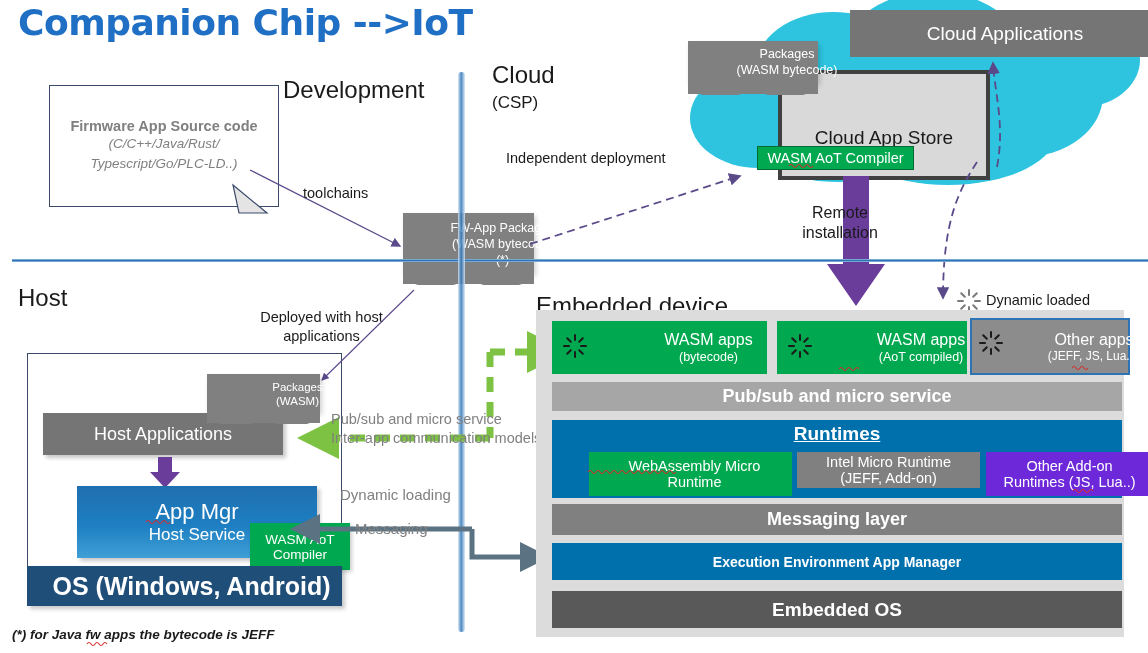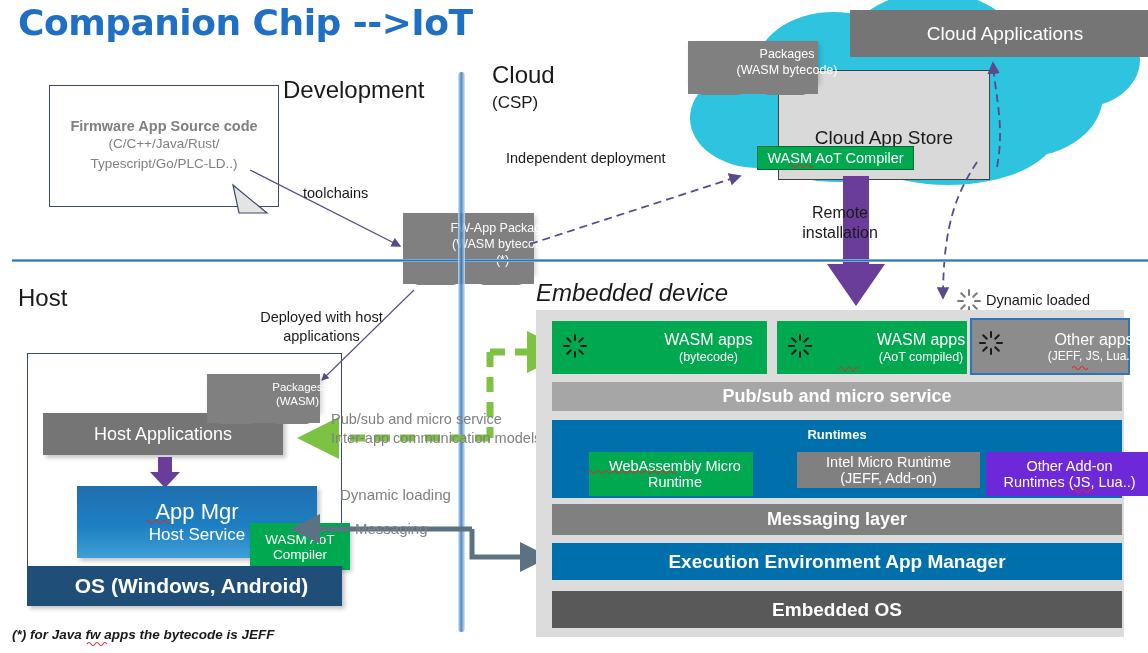--- a/index.html
+++ b/index.html
@@ -26,21 +26,21 @@
   .gray{background:#757575;color:#fff;}
   .graymid{background:#a6a6a6;color:#fff;}
   .green{background:#00A94F;color:#fff;}
   .blue{background:#0070AD;color:#fff;}
   .darkgray{background:#595959;color:#fff;}
   .navy{background:#1F4E79;color:#fff;}
 
   
   #srcbox{left:15px;top:85px;width:230px;height:122px;border:1.3px solid #3b4a6b;background:#fff;}
   #srcbox .t1{font-size:14.5px;font-weight:bold;color:#808080;}
-  #srcbox .t2{font-size:13.5px;color:#808080;line-height:1.45;}
+  #srcbox .t2{font-size:13.5px;color:#808080;line-height:1.45;font-style:italic;}
   .tornbody{background:#808080;color:#fff;position:absolute;box-shadow:2px 3px 5px rgba(0,0,0,.18);}
   .tornwave{position:absolute;height:14px;background:#808080;
     -webkit-mask-image:radial-gradient(ellipse 60% 100% at 25% 0,#000 99%,transparent 100%),
                        radial-gradient(ellipse 60% 100% at 75% 0,#000 99%,transparent 100%);
     -webkit-mask-composite:source-over;mask-composite:add;}
 
   .lbl{font-size:14.5px;color:#1a1a1a;}
   .lblgray{font-size:15px;color:#808080;}
 
   svg{overflow:visible;}
@@ -63,21 +63,21 @@
       <ellipse cx="190" cy="140" rx="85" ry="42"></ellipse>
       <ellipse cx="430" cy="60" rx="62" ry="48"></ellipse>
     </g>
   </svg>
 
   <div class="abs box gray ctr" style="left:850px;top:10px;width:310px;height:47px;">
     <span style="font-size:19px;">Cloud Applications</span>
   </div>
 
   <div class="abs box ctr col" style="left:744px;top:70px;width:212px;height:110px;
-       background:#D9D9D9;border:1px solid #404040;">
+       background:#D9D9D9;border:4px solid #404040;">
     <div style="font-size:19px;color:#1a1a1a;margin-top:26px;">Cloud App Store</div>
   </div>
   <div class="abs box green ctr" style="left:757px;top:146px;width:157px;height:24px;border:1px solid #006b32;">
     <span style="font-size:14.5px;position:relative;">WASM AoT Compiler</span>
   </div>
 
   <svg class="abs noevt" style="left:789px;top:163px;" width="26" height="6">
     <path d="M0 3 q2 -3 4 0 t4 0 t4 0 t4 0 t4 0 t4 0" stroke="#d32f2f" stroke-width="1.2" fill="none"></path>
   </svg>
 
@@ -157,21 +157,21 @@
   <div class="abs ctr col" style="left:758px;top:203px;width:96px;font-size:16px;color:#1a1a1a;line-height:1.28;">
     <span>Remote</span>
     <span>installation</span>
   </div>
 
   <div class="abs hdiv" style="left:12px;top:259px;width:1136px;"></div>
 
   <div class="abs vdiv" style="left:458px;top:72px;height:560px;"></div>
 
   <div class="abs head" style="left:18px;top:284px;">Host</div>
-  <div class="abs head" style="left:536px;top:279px;font-style:italic;">Embedded device</div>
+  <div class="abs head" style="left:536px;top:292px;">Embedded device</div>
 
   <svg class="abs noevt" style="left:956px;top:288px;" width="26" height="26">
     <g stroke="#7a7a7a" stroke-width="2" stroke-linecap="round">
       <line x1="13" y1="2" x2="13" y2="7"></line>
       <line x1="20.8" y1="5.2" x2="17.2" y2="8.8"></line>
       <line x1="24" y1="13" x2="19" y2="13"></line>
       <line x1="20.8" y1="20.8" x2="17.2" y2="17.2"></line>
       <line x1="13" y1="24" x2="13" y2="19"></line>
       <line x1="5.2" y1="20.8" x2="8.8" y2="17.2"></line>
       <line x1="2" y1="13" x2="7" y2="13"></line>
@@ -221,21 +221,21 @@
   <svg class="abs noevt" style="left:146px;top:519px;" width="30" height="6">
     <path d="M0 3 q2 -3 4 0 t4 0 t4 0 t4 0 t4 0 t4 0" stroke="#d32f2f" stroke-width="1.2" fill="none"></path>
   </svg>
 
   <div class="abs box green ctr col" style="left:216px;top:523px;width:100px;height:47px;box-shadow:2px 2px 4px rgba(0,0,0,.2);">
     <div style="font-size:13.5px;">WASM AoT</div>
     <div style="font-size:13.5px;">Compiler</div>
   </div>
 
   <div class="abs box navy ctr" style="left:27px;top:566px;width:315px;height:40px;box-shadow:3px 3px 4px rgba(0,0,0,.22);">
-    <span style="font-size:21px;font-weight:bold;padding-left:14px;">OS (Windows, Android)</span>
+    <span style="font-size:25px;font-weight:bold;padding-left:14px;">OS (Windows, Android)</span>
   </div>
 
   <svg class="abs noevt" style="left:283px;top:330px;" width="290" height="120">
     <defs>
       <marker id="ahGreenR" markerWidth="6" markerHeight="6" refX="4" refY="3" orient="auto">
         <path d="M0 0 L6 3 L0 6 z" fill="#7DC242"></path>
         </marker>
       <marker id="ahGreenL" markerWidth="6" markerHeight="6" refX="4" refY="3" orient="auto">
         <path d="M0 0 L6 3 L0 6 z" fill="#7DC242"></path>
         </marker>
@@ -328,24 +328,24 @@
       <path d="M0 3 q2 -3 4 0 t4 0 t4 0 t4 0" stroke="#d32f2f" stroke-width="1.1" fill="none"></path>
     </svg>
   </div>
 
   <div class="abs box graymid ctr" style="left:552px;top:382px;width:570px;height:29px;">
     <span style="font-size:18px;font-weight:bold;">Pub/sub and micro service</span>
   </div>
 
   <div class="abs box blue" style="left:552px;top:420px;width:570px;height:78px;">
     <div class="ctr" style="height:28px;">
-      <span style="font-size:13px;font-weight:bold;color:#fff;">Runtimes</span>
-    </div>
-  </div>
-  <div class="abs box green ctr col" style="left:555px;top:452px;width:164px;height:44px;padding-left:8px;">
+      <span style="font-size:19px;font-weight:bold;color:#fff;text-decoration:underline;">Runtimes</span>
+    </div>
+  </div>
+  <div class="abs box green ctr col" style="left:555px;top:452px;width:203px;height:44px;padding-left:8px;">
     <span style="font-size:14.5px;color:#fff;">WebAssembly Micro</span>
     <span style="font-size:14.5px;color:#fff;">Runtime</span>
   </div>
   <svg class="abs noevt" style="left:588px;top:469px;" width="90" height="6">
     <path d="M0 3 q2 -3 4 0 t4 0 t4 0 t4 0 t4 0 t4 0 t4 0 t4 0 t4 0 t4 0 t4 0 t4 0 t4 0 t4 0 t4 0 t4 0 t4 0 t4 0 t4 0 t4 0 t4 0 t4 0" stroke="#d32f2f" stroke-width="1.1" fill="none"></path>
   </svg>
   <div class="abs box ctr col" style="left:763px;top:452px;width:183px;height:36px;background:#808080;">
     <span style="font-size:14.5px;color:#fff;">Intel Micro Runtime</span>
     <span style="font-size:14.5px;color:#fff;">(JEFF, Add-on)</span>
   </div>
@@ -355,21 +355,21 @@
   </div>
   <svg class="abs noevt" style="left:1073px;top:488px;" width="22" height="6">
     <path d="M0 3 q2 -3 4 0 t4 0 t4 0 t4 0 t4 0" stroke="#d32f2f" stroke-width="1.1" fill="none"></path>
   </svg>
 
   <div class="abs box ctr" style="left:552px;top:504px;width:570px;height:31px;background:#808080;">
     <span style="font-size:18px;font-weight:bold;color:#fff;">Messaging layer</span>
   </div>
 
   <div class="abs box blue ctr" style="left:552px;top:543px;width:570px;height:37px;">
-    <span style="font-size:19px;font-weight:bold;">Execution Environment App Manager</span>
+    <span style="font-size:14px;font-weight:bold;">Execution Environment App Manager</span>
   </div>
 
   <div class="abs box darkgray ctr" style="left:552px;top:591px;width:570px;height:37px;">
     <span style="font-size:19px;font-weight:bold;">Embedded OS</span>
   </div>
 
   <div class="abs" style="left:12px;top:627px;font-size:13.5px;font-style:italic;font-weight:bold;color:#1a1a1a;">(*) for Java fw apps the bytecode is JEFF</div>
   <svg class="abs noevt" style="left:87px;top:641px;" width="24" height="6">
     <path d="M0 3 q2 -3 4 0 t4 0 t4 0 t4 0 t4 0" stroke="#d32f2f" stroke-width="1.1" fill="none"></path>
   </svg>

